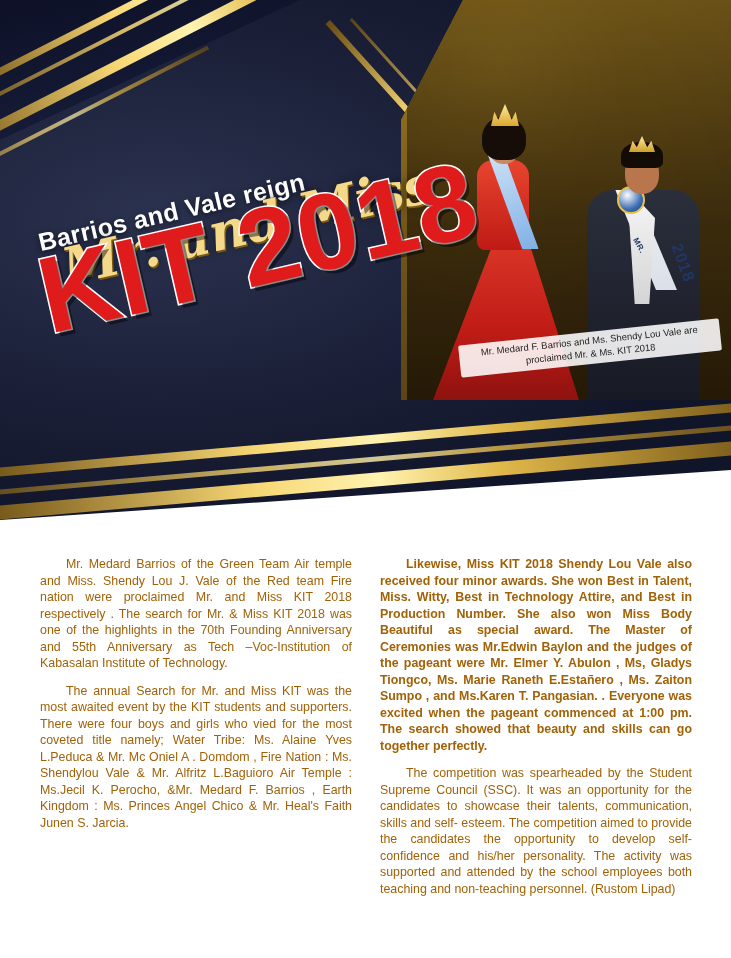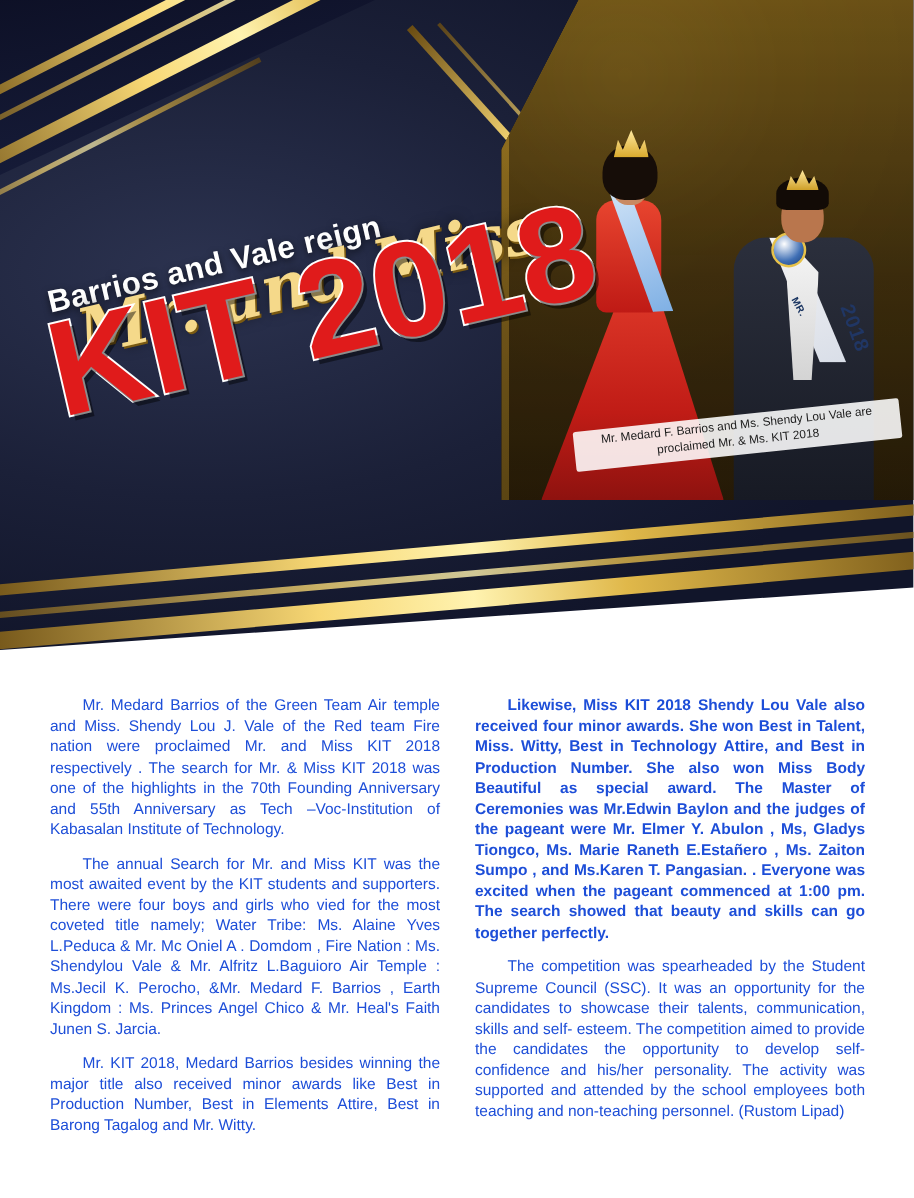--- a/index.html
+++ b/index.html
@@ -206,21 +206,21 @@
     text-shadow: 3px 5px 0 rgba(0,0,0,.45);
   }
 
   
   .article {
     position: absolute;
     left: 40px; top: 556px;
     width: 652px;
     column-count: 2;
     column-gap: 28px;
-    color: #1d4ed8;
+    color: #a16207;
     font-size: 12.4px;
     line-height: 1.33;
     text-align: justify;
     font-family: "Liberation Sans", sans-serif;
   }
   .article p {
     margin: 0 0 11px 0;
     text-indent: 26px;
   }
   .col-break { break-before: column; font-weight: bold; }
@@ -271,16 +271,15 @@
   <div class="kit2018">KIT 2018</div>
 
   <div class="stripe s5"></div>
   <div class="stripe s6"></div>
   <div class="stripe s7"></div>
 </div>
 
 <div class="article">
   <p>Mr. Medard Barrios of the Green Team Air temple and Miss. Shendy Lou J. Vale of the Red team Fire nation were proclaimed Mr. and Miss KIT 2018 respectively . The search for Mr. &amp; Miss KIT 2018  was one of the highlights in the 70th Founding Anniversary and 55th Anniversary as Tech –Voc-Institution of Kabasalan Institute of Technology.</p>
   <p>The annual Search for Mr. and Miss KIT was the most awaited event by the KIT students and supporters. There were four boys and girls who vied for the most coveted title namely;    Water Tribe: Ms. Alaine Yves L.Peduca &amp; Mr. Mc Oniel A . Domdom ,  Fire Nation : Ms. Shendylou Vale &amp; Mr. Alfritz L.Baguioro Air Temple : Ms.Jecil K. Perocho, &amp;Mr. Medard F. Barrios , Earth Kingdom : Ms. Princes Angel Chico &amp; Mr. Heal's Faith Junen S. Jarcia.</p>
-  <p>Mr. KIT 2018, Medard Barrios besides winning the major title also received minor awards like Best in Production Number, Best in Elements Attire, Best in Barong Tagalog and Mr. Witty.</p>
   <p class="col-break">Likewise, Miss KIT 2018 Shendy Lou Vale also received four minor awards.  She won  Best in Talent, Miss. Witty, Best in Technology Attire, and Best in Production Number. She also won Miss Body Beautiful as special award.  The Master of Ceremonies was Mr.Edwin Baylon and the judges of the pageant were Mr. Elmer Y. Abulon , Ms, Gladys Tiongco,  Ms. Marie Raneth E.Estañero , Ms. Zaiton Sumpo , and Ms.Karen T. Pangasian. . Everyone was excited when the pageant commenced at 1:00 pm.  The search showed that beauty and skills can go together perfectly.</p>
   <p>The competition was spearheaded by the Student Supreme Council (SSC). It was an opportunity for the candidates to showcase their talents, communication, skills and self- esteem. The competition aimed to provide the candidates the opportunity to develop self-confidence and his/her personality.  The activity was supported and attended by the school employees both teaching and non-teaching personnel. (Rustom Lipad)</p>
 </div>
 
 </body></html>

